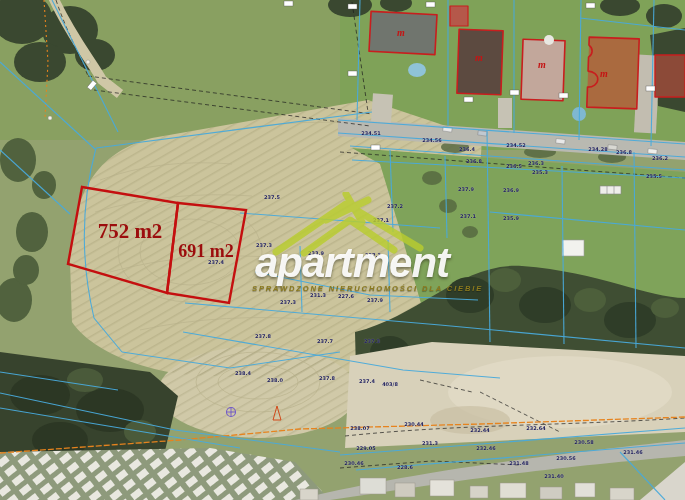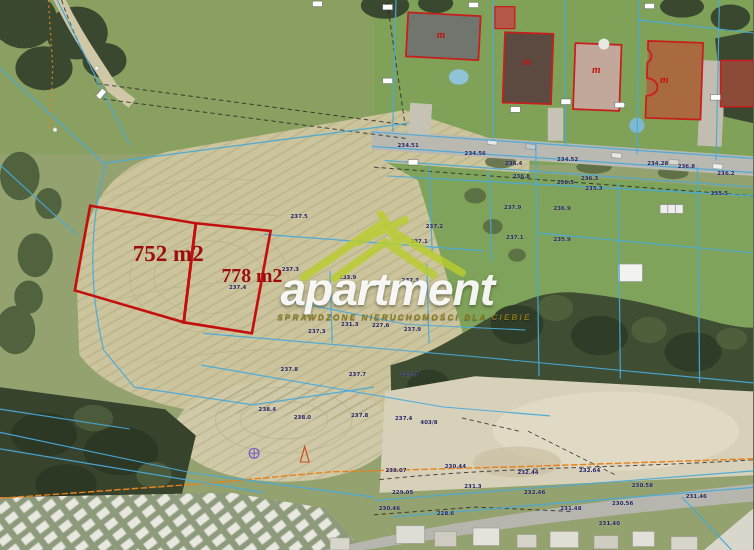--- a/index.html
+++ b/index.html
@@ -6,21 +6,21 @@
   #stage{position:relative;width:685px;height:500px;overflow:hidden;
          font-family:"Liberation Sans",sans-serif;background:#9aa678;}
   #stage svg.bg{position:absolute;left:0;top:0;width:685px;height:500px;}
   .overlay{position:absolute;left:0;top:0;width:685px;height:500px;pointer-events:none;}
   .elv{position:absolute;transform:translate(-50%,-50%);
        font:700 5px "DejaVu Sans",sans-serif;color:#1d1d5a;
        text-shadow:0 0 1px rgba(255,255,255,.55);white-space:nowrap;}
   .hm{position:absolute;transform:translate(-50%,-50%);
       font:italic 700 10px "Liberation Serif",serif;color:#c41414;}
   .plot-label{position:absolute;transform:translate(-50%,-50%);
-      font-family:"Liberation Serif",serif;font-weight:700;color:#9c0d0d;white-space:nowrap;margin-left:23px;}
+      font-family:"Liberation Serif",serif;font-weight:700;color:#9c0d0d;white-space:nowrap;}
   #plot-label-1{left:130px;top:231px;font-size:21px;}
   #plot-label-2{left:206px;top:251px;font-size:18px;}
   #watermark{position:absolute;left:252px;top:190px;width:200px;height:110px;text-align:center;font-style:italic;}
   #wm-icon{position:absolute;left:18px;top:2px;}
   #wm-brand{position:absolute;left:0;top:52px;width:200px;
       font-size:42px;font-weight:700;letter-spacing:-1px;color:rgba(255,255,255,.93);
       text-shadow:0 2px 3px rgba(50,50,30,.55);line-height:1;}
   #wm-tagline{position:absolute;left:0;top:94px;width:200px;
       font-size:7.5px;font-weight:700;letter-spacing:1.9px;color:#8b7a1e;
       text-shadow:0 1px 1px rgba(0,0,0,.35);white-space:nowrap;text-align:right;}
@@ -329,21 +329,21 @@
     </div>
 
   <div class="overlay">
       <span class="hm" style="left: 401px; top: 32px;">m</span>
       <span class="hm" style="left: 479px; top: 57px;">m</span>
       <span class="hm" style="left: 542px; top: 64px;">m</span>
       <span class="hm" style="left: 604px; top: 73px;">m</span>
     </div>
 
   <div id="plot-label-1" class="plot-label">752 m2</div>
-  <div id="plot-label-2" class="plot-label">778 m2</div>
+  <div id="plot-label-2" class="plot-label">691 m2</div>
 
   <div id="watermark">
     <svg id="wm-icon" width="162" height="66" viewBox="0 0 162 66">
       <g fill="none" stroke="#b9cd2f" stroke-width="7" stroke-linecap="round" stroke-linejoin="round" opacity=".82">
         <path d="M6,60 L76,12 L150,56"></path>
         <path d="M34,61 L80,28 L124,58"></path>
         <path d="M56,28 L98,8"></path>
         <path d="M76,2 L92,30"></path>
       </g>
     </svg>

